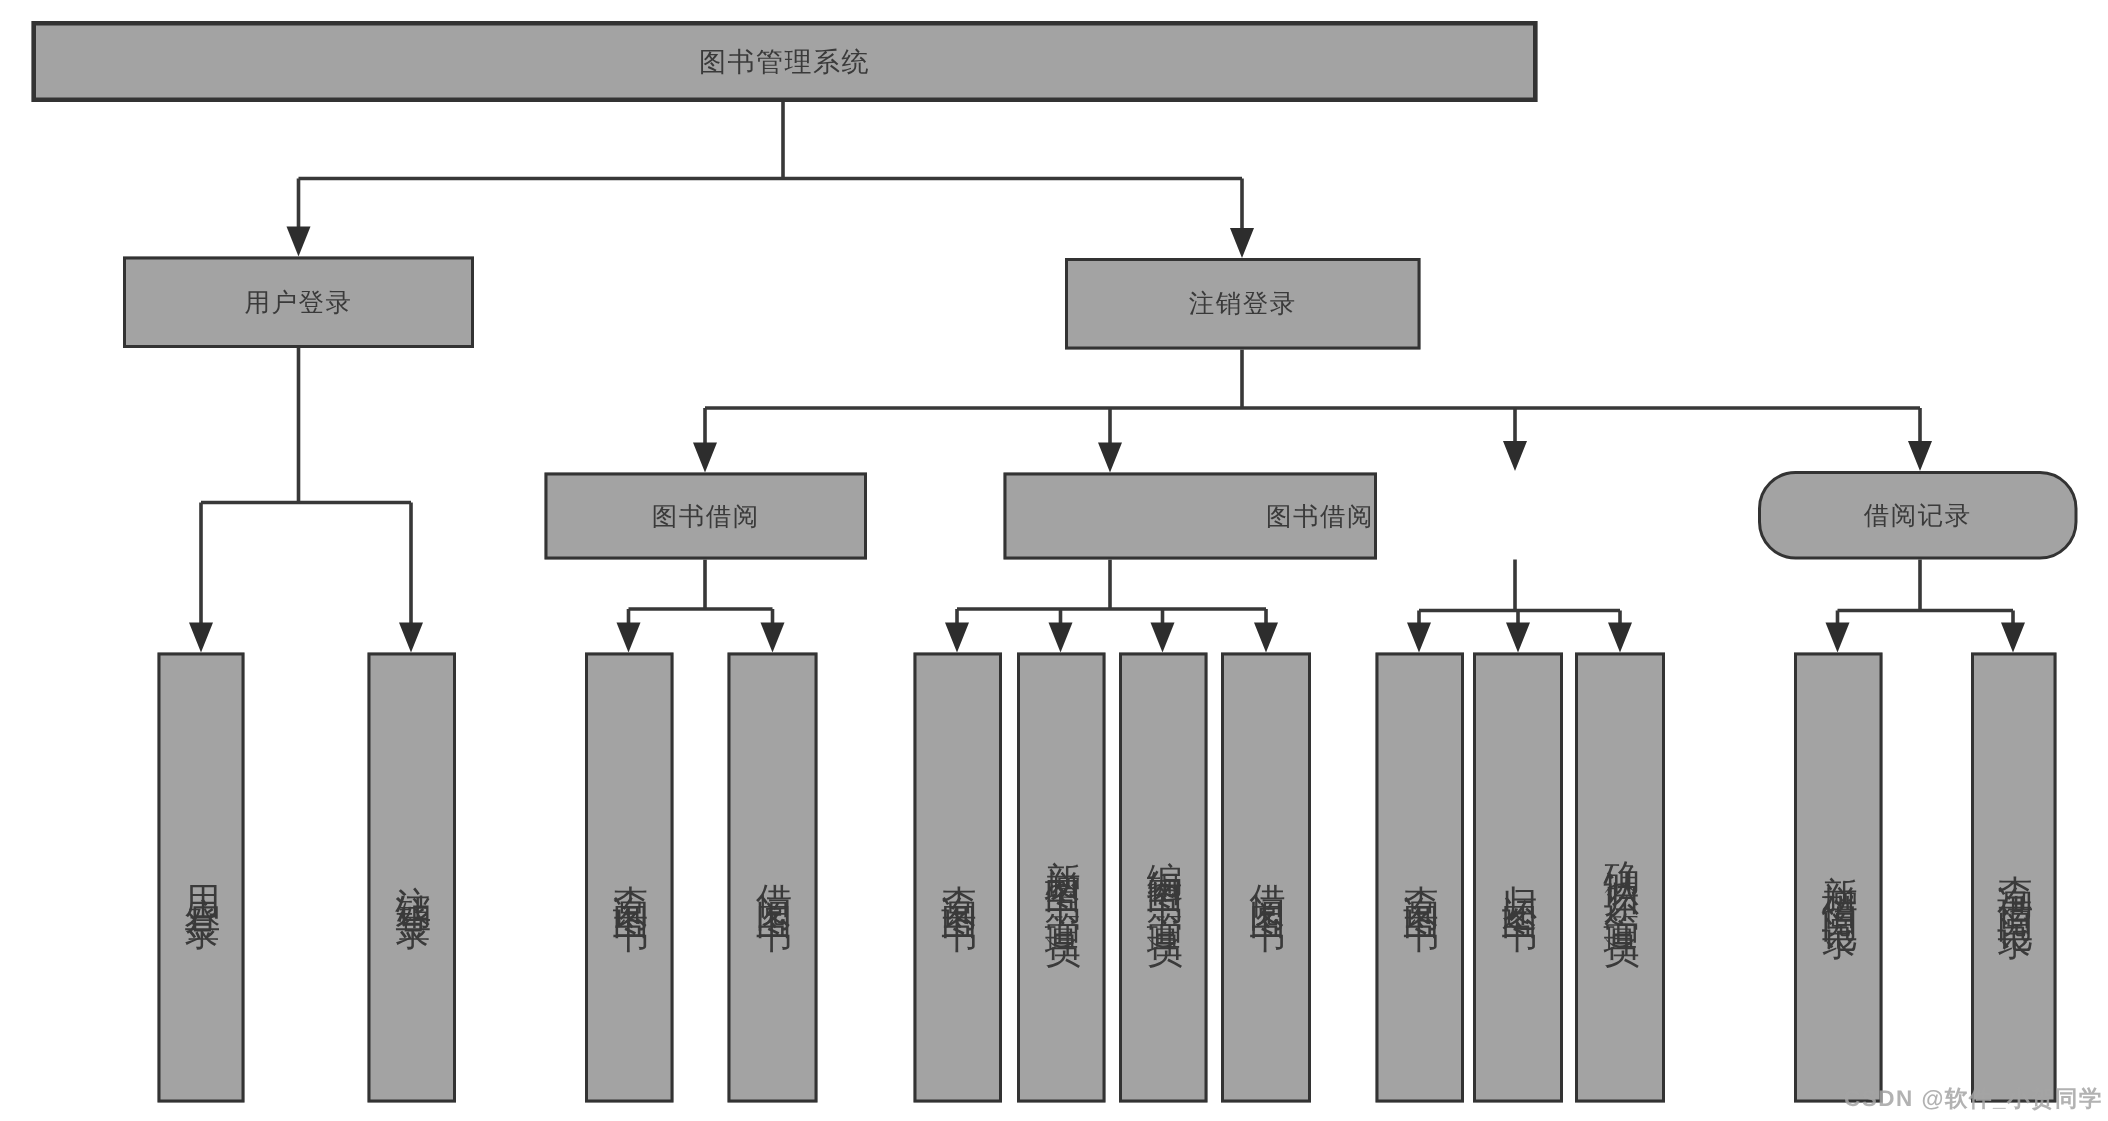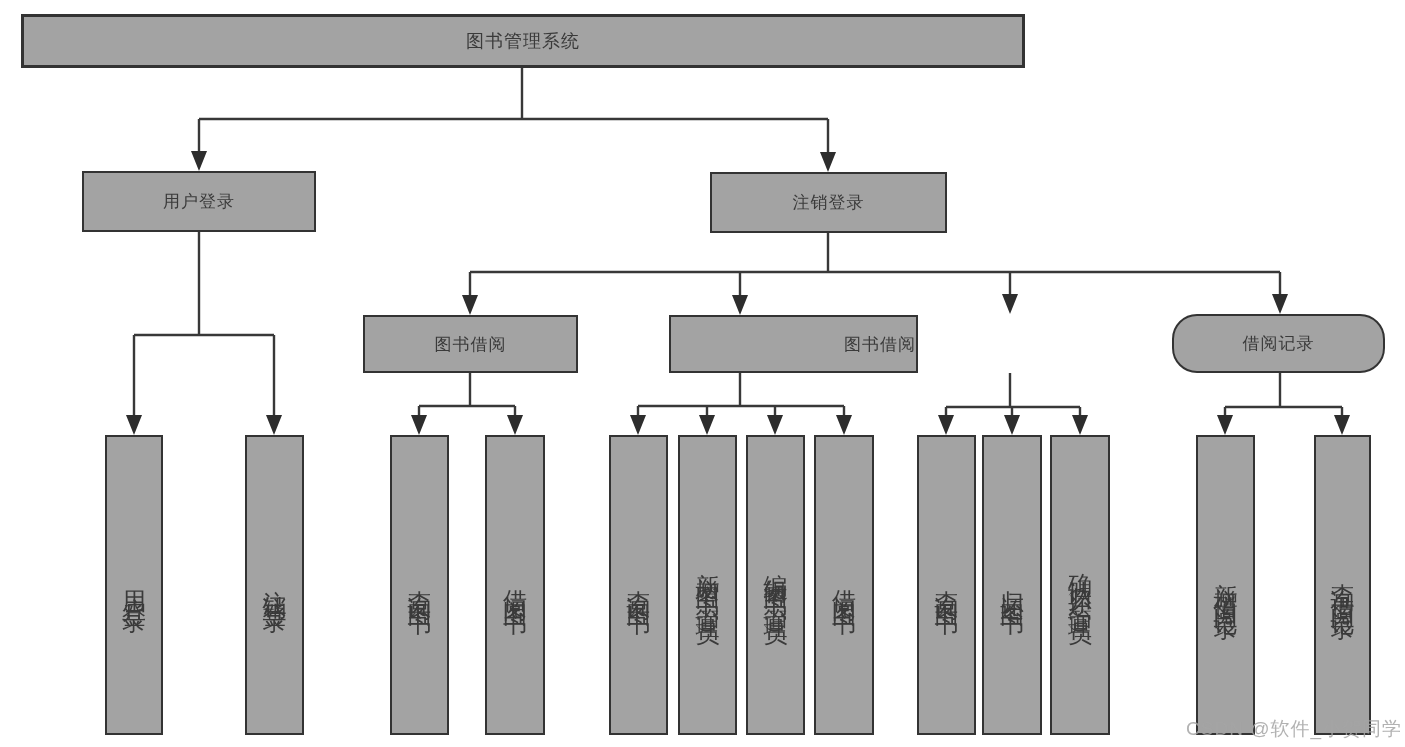--- a/index.html
+++ b/index.html
@@ -31,24 +31,25 @@
     writing-mode:vertical-rl;
     text-orientation:mixed;
     font-size:24px;
     letter-spacing:7px;
     line-height:1;
   }
   .watermark{
     position:absolute;
     right:3px;bottom:5px;
     z-index:3;
-    font-size:19px;
+    font-size:15px;
     color:rgba(165,165,165,0.85);
     letter-spacing:1px;
     white-space:nowrap;
+    font-weight:bold;
   }
   
   #n-root   {left:21px;  top:14px;  width:1004px; height:54px;}
   #n-login  {left:82px;  top:171px; width:234px;  height:61px;}
   #n-mgmt   {left:710px; top:172px; width:237px;  height:61px;}
   #n-newbook{left:363px; top:315px; width:215px;  height:58px;}
   #n-borrow {left:669px; top:315px; width:249px;  height:58px;justify-content:flex-end;}
   #n-current{left:902px; top:314px; width:215px;  height:59px;}
   #n-records{left:1172px;top:314px; width:213px;  height:59px;border-radius:25px;}
   

